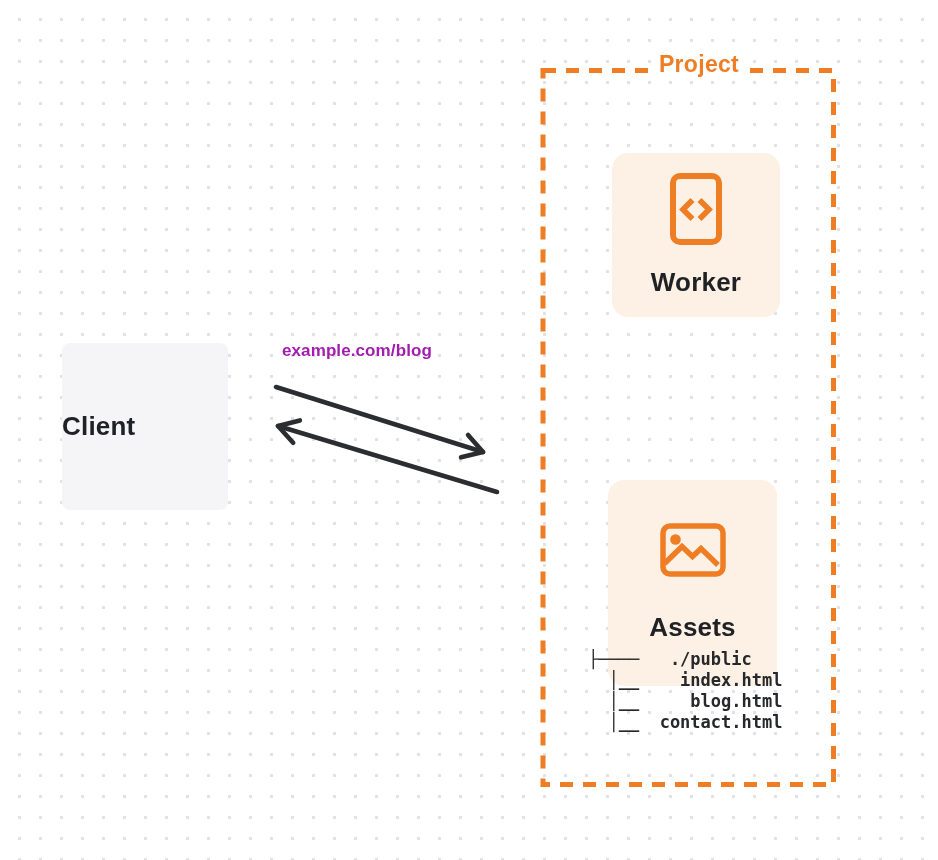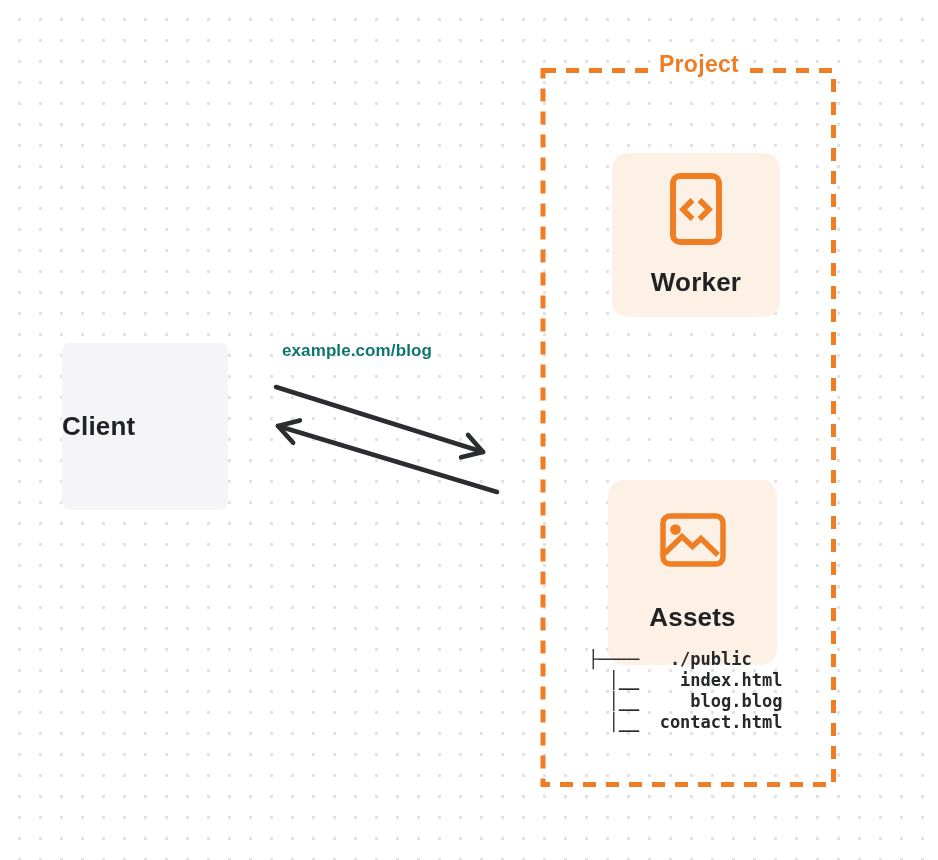--- a/index.html
+++ b/index.html
@@ -34,21 +34,21 @@
   .client-box{
     position:absolute;left:62px;top:343px;width:166px;height:167px;
     background:var(--client-bg);border-radius:8px;
     display:flex;align-items:center;justify-content:flex-start;
   }
   .box-label{font-size:26px;font-weight:bold;color:var(--text-dark);letter-spacing:.2px;}
 
   
   .request-label{
     position:absolute;left:282px;top:341px;
-    font-size:17px;font-weight:bold;color:#0f766e;letter-spacing:.1px;
+    font-size:17px;font-weight:bold;color:#a21caf;letter-spacing:.1px;
   }
 
   
   .project-label-wrap{
     position:absolute;left:540px;top:50px;width:296px;
     display:flex;justify-content:center;pointer-events:none;
   }
   .project-label{
     background:var(--page-bg);
     padding:0 7px;
@@ -56,21 +56,21 @@
     line-height:28px;
     margin-left:22px;
   }
 
   
   .node-card{
     position:absolute;background:var(--cream);border-radius:16px;
     display:flex;flex-direction:column;align-items:center;justify-content:center;
   }
   .worker-card{left:612px;top:131px;width:168px;height:164px;gap:22px;margin-top:22px;}
-  .assets-card{left:608px;top:480px;width:169px;height:185px;gap:35px;}
+  .assets-card{left:608px;top:480px;width:169px;height:206px;gap:35px;}
   .node-icon{display:block;}
   .icon-stroke{fill:none;stroke:var(--accent);}
   .icon-fill{fill:var(--accent);stroke:none;}
 
   
   .file-tree{
     position:absolute;left:588px;top:649px;
     font-family:"DejaVu Sans Mono",monospace;
     font-size:17px;line-height:21px;font-weight:600;
     color:var(--mono-text);white-space:pre;
@@ -117,16 +117,16 @@
     <svg class="node-icon" width="66" height="54" viewBox="0 0 66 54">
       <rect class="icon-stroke" x="3" y="3" width="60" height="48" rx="7" stroke-width="5.5"></rect>
       <circle class="icon-fill" cx="15.5" cy="16.5" r="5.3"></circle>
       <polyline class="icon-stroke" points="4.5,40.5 22,23.5 32.5,33.5 41,25.5 58,42" stroke-width="5.5" stroke-linejoin="miter"></polyline>
     </svg>
     <span class="box-label">Assets</span>
   </div>
 
   <pre class="file-tree">├────   ./public
   │__    index.html
-  │__     blog.blog
+  │__     blog.html
   │__  contact.html</pre>
 
 </div>
 
 </body></html>

